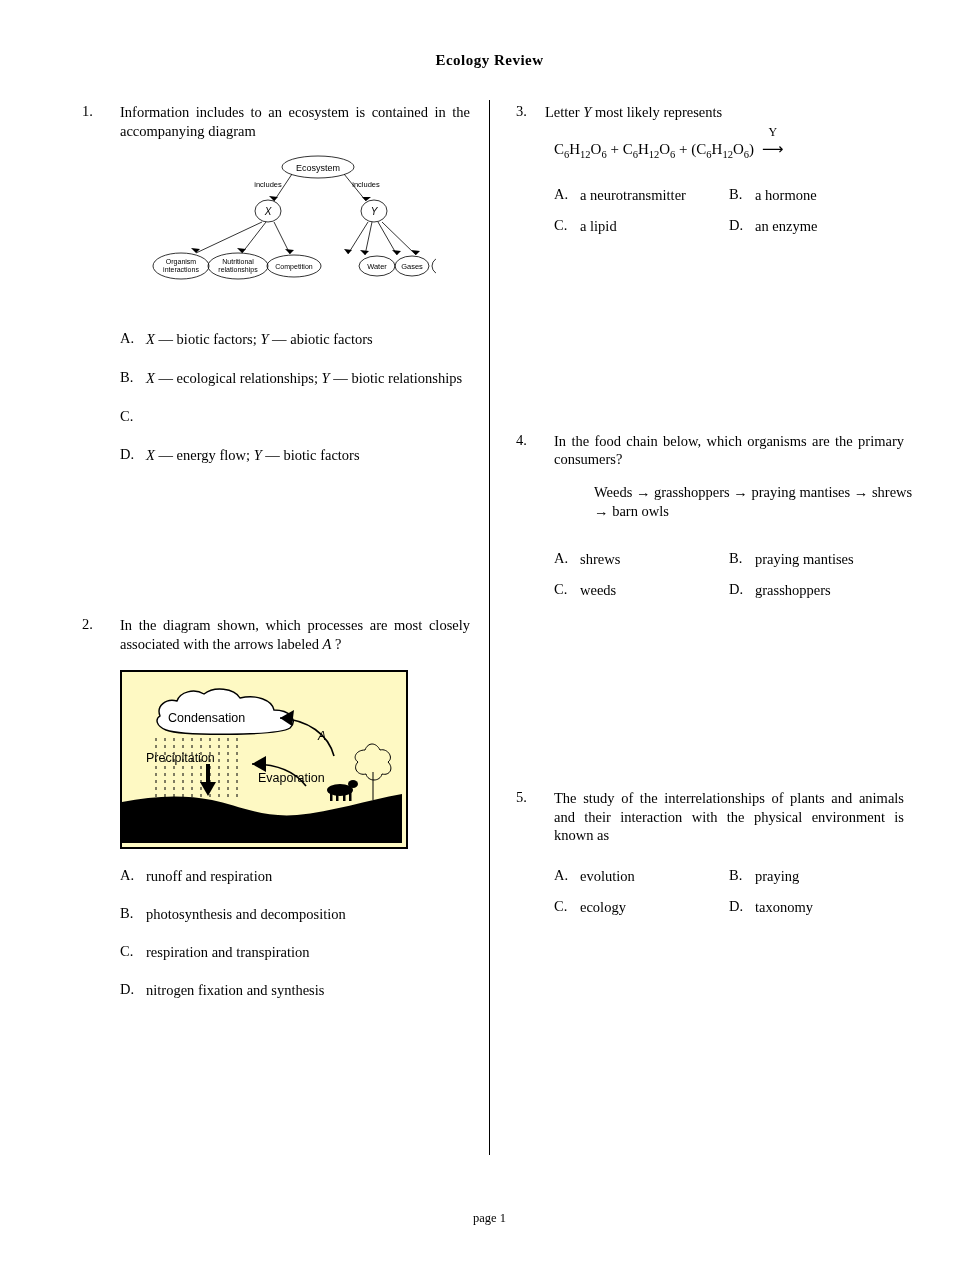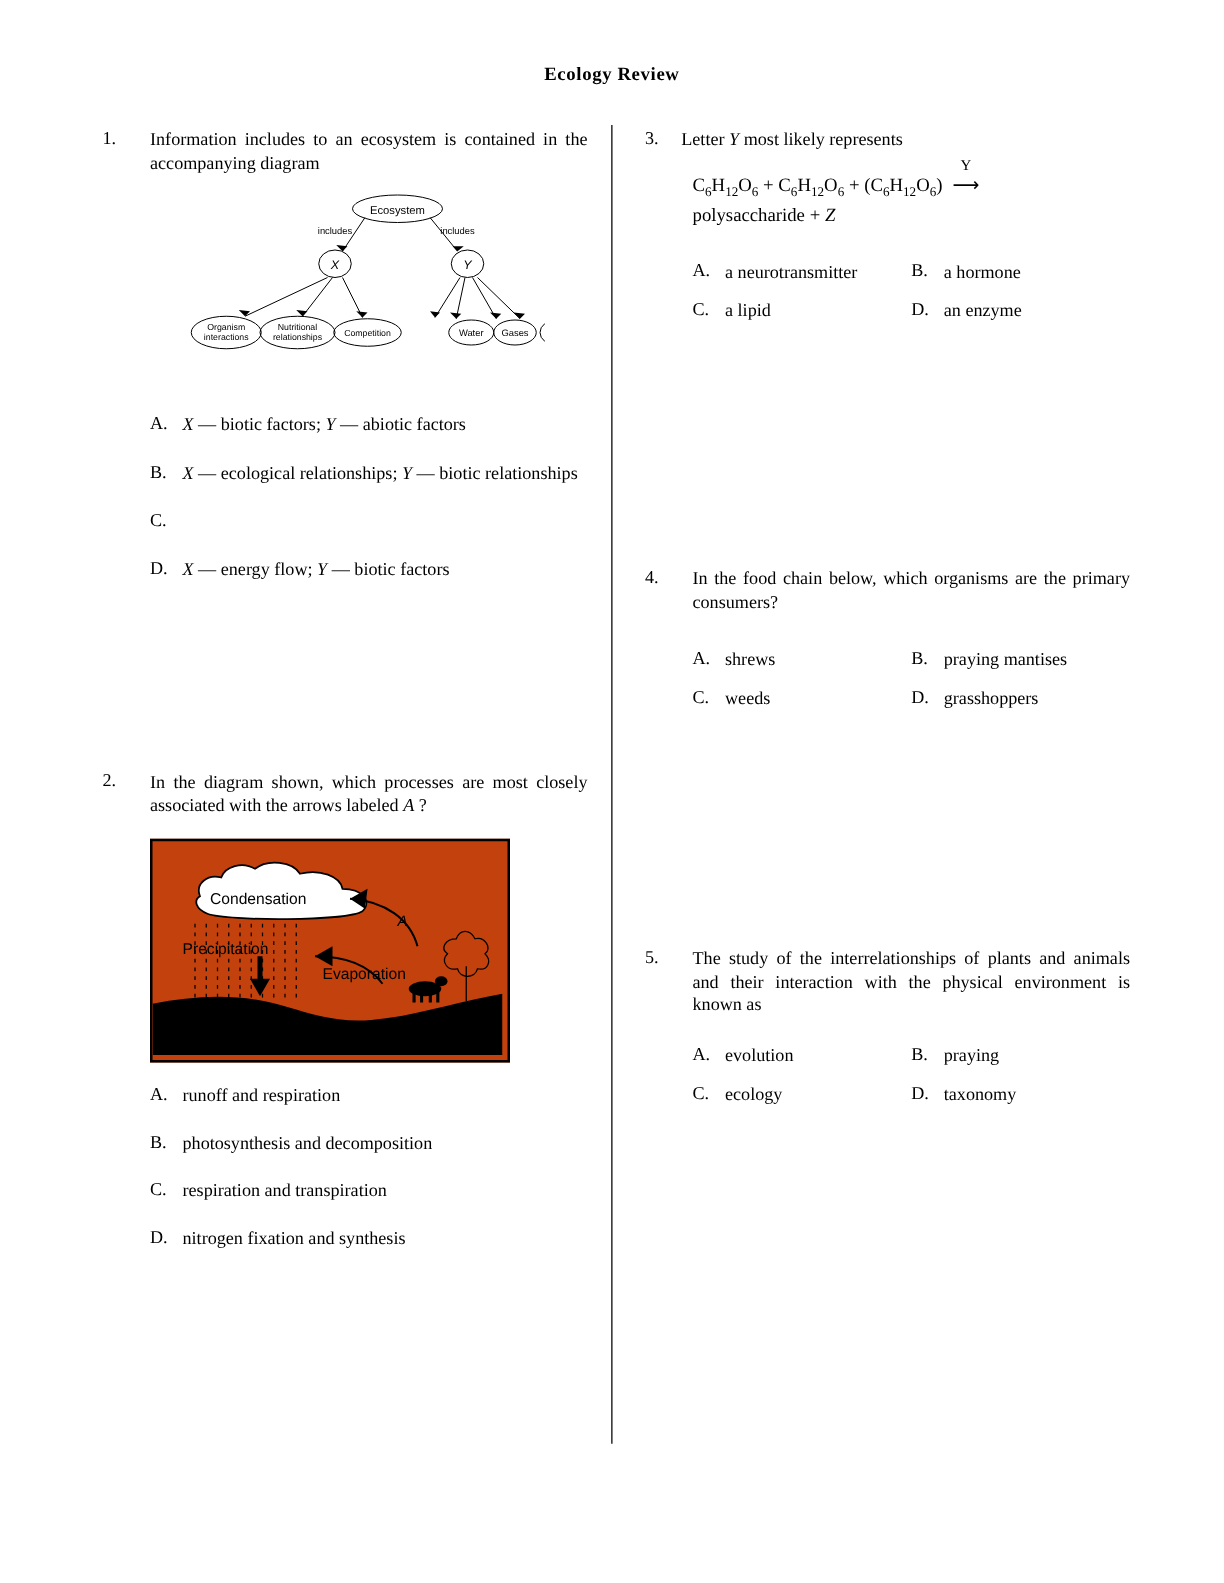--- a/index.html
+++ b/index.html
@@ -102,21 +102,21 @@
   .figure-eco {
     margin: 14px 0 10px 0;
     text-align: center;
   }
   
   .figure-water {
     margin: 16px 0 14px 38px;
     width: 284px;
     height: 175px;
     border: 2px solid #000;
-    background: #c2410c;
+    background: #fef9c3;
     position: relative;
     overflow: hidden;
   }
   
   .chem {
     margin-left: 38px;
     margin-top: 16px;
     font-size: 15px;
     line-height: 1.5;
   }
@@ -324,21 +324,20 @@
     </div>
 
     <div class="chem">
       <span>
         C<sub>6</sub>H<sub>12</sub>O<sub>6</sub> + C<sub>6</sub>H<sub>12</sub>O<sub>6</sub> + (C<sub>6</sub>H<sub>12</sub>O<sub>6</sub>)
         <span class="arrowY">
           <span class="lbl">Y</span>
           <span>⟶</span>
         </span>
       </span>
-      <div>polysaccharide + <i>Z</i></div>
     </div>
 
     <div class="choices two-col" style="margin-top:24px;">
       <div class="choice-row">
         <div class="choice">
           <span class="choice-letter">A.</span>
           <span class="choice-text">a neurotransmitter</span>
         </div>
         <div class="choice">
           <span class="choice-letter">B.</span>
@@ -355,20 +354,21 @@
           <span class="choice-text">an enzyme</span>
         </div>
       </div>
     </div>
 
     <div class="q" style="margin-top:196px;">
       <div class="q-num">4.</div>
       <div class="q-body">In the food chain below, which organisms are the primary consumers?</div>
     </div>
 
+    <div class="foodchain">Weeds → grasshoppers → praying mantises → shrews → barn owls</div>
 
     <div class="choices two-col" style="margin-top:28px;">
       <div class="choice-row">
         <div class="choice">
           <span class="choice-letter">A.</span>
           <span class="choice-text">shrews</span>
         </div>
         <div class="choice">
           <span class="choice-letter">B.</span>
           <span class="choice-text">praying mantises</span>
@@ -408,13 +408,14 @@
           <span class="choice-text">ecology</span>
         </div>
         <div class="choice">
           <span class="choice-letter">D.</span>
           <span class="choice-text">taxonomy</span>
         </div>
       </div>
     </div>
   </div>
 
+  <div class="page-footer">page  1</div>
 </div>
 
 </body></html>

